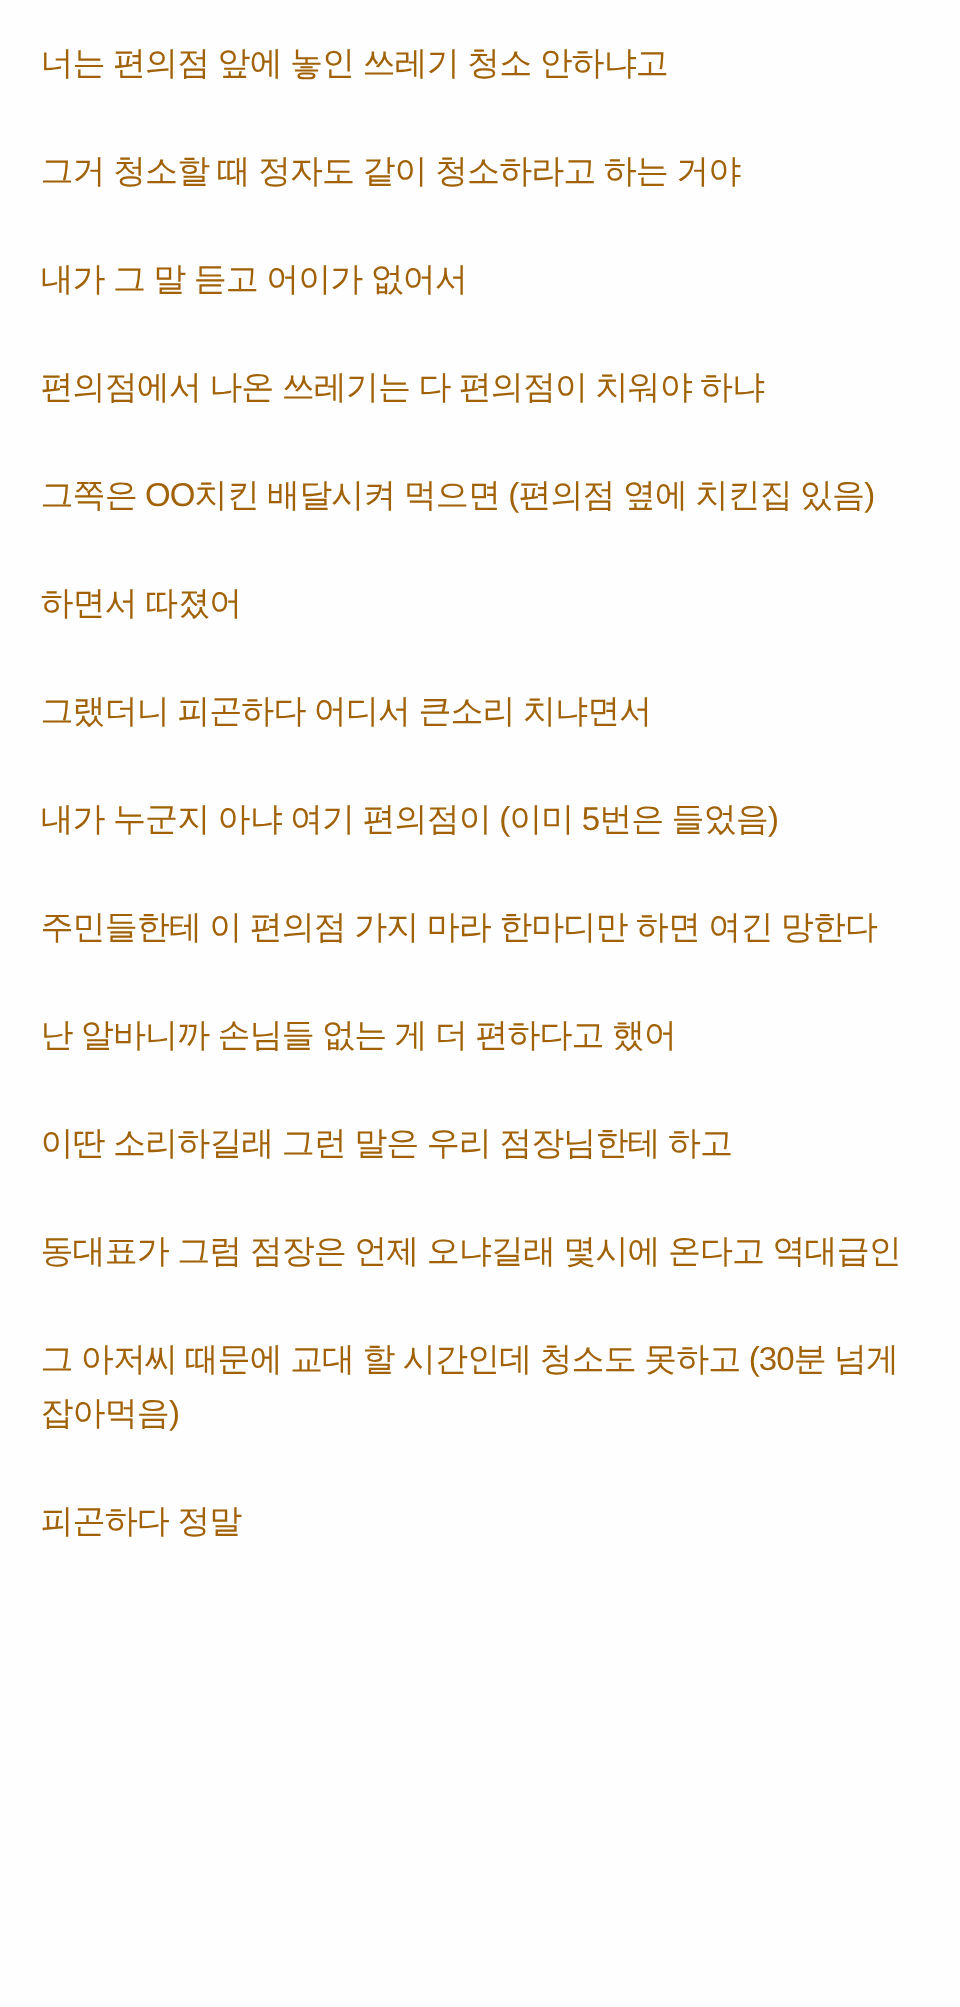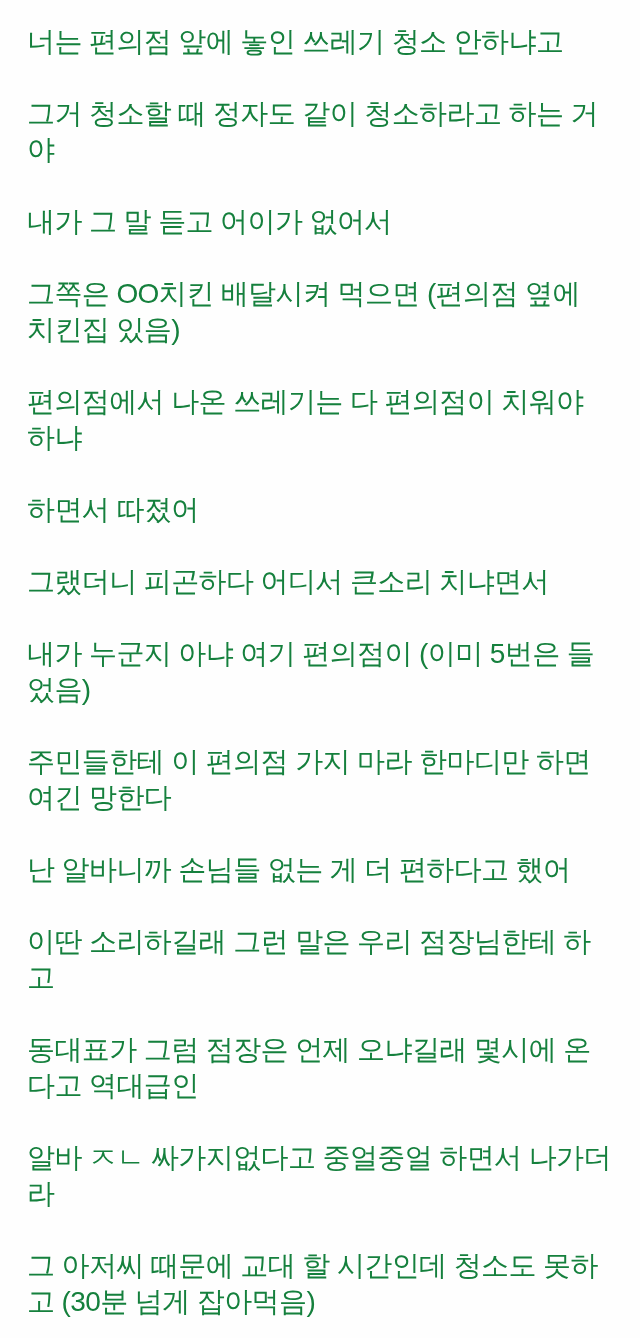--- a/index.html
+++ b/index.html
@@ -15,45 +15,44 @@
   }
   .page {
     box-sizing: border-box;
     width: 640px;
     min-height: 1338px;
     padding: 24px 26px 0 27px;
     background: #fefefe;
   }
   .para {
     margin: 0 0 36px 0;
-    font-size: 28px;
+    font-size: 22px;
     line-height: 36px;
     font-weight: 400;
-    color: #15803d;
+    color: #a16207;
     letter-spacing: -0.6px;
     word-break: break-all;
     white-space: pre-wrap;
   }
   .para:last-child {
     margin-bottom: 0;
     margin-top: 24px;
   }
 </style>
 </head>
 <body>
 
 <div class="page">
     <p class="para">너는 편의점 앞에 놓인 쓰레기 청소 안하냐고</p>
     <p class="para">그거 청소할 때 정자도 같이 청소하라고 하는 거야</p>
     <p class="para">내가 그 말 듣고 어이가 없어서</p>
+    <p class="para">편의점에서 나온 쓰레기는 다 편의점이 치워야 하냐</p>
     <p class="para">그쪽은 OO치킨 배달시켜 먹으면 (편의점 옆에 치킨집 있음)</p>
-    <p class="para">편의점에서 나온 쓰레기는 다 편의점이 치워야 하냐</p>
     <p class="para">하면서 따졌어</p>
     <p class="para">그랬더니 피곤하다 어디서 큰소리 치냐면서</p>
     <p class="para">내가 누군지 아냐 여기 편의점이 (이미 5번은 들었음)</p>
     <p class="para">주민들한테 이 편의점 가지 마라 한마디만 하면 여긴 망한다</p>
     <p class="para">난 알바니까 손님들 없는 게 더 편하다고 했어</p>
     <p class="para">이딴 소리하길래 그런 말은 우리 점장님한테 하고</p>
     <p class="para">동대표가 그럼 점장은 언제 오냐길래 몇시에 온다고 역대급인</p>
-    <p class="para">알바 ㅈㄴ 싸가지없다고 중얼중얼 하면서 나가더라</p>
     <p class="para">그 아저씨 때문에 교대 할 시간인데 청소도 못하고 (30분 넘게 잡아먹음)</p>
     <p class="para">피곤하다 정말</p>
   </div>
 
 </body></html>

